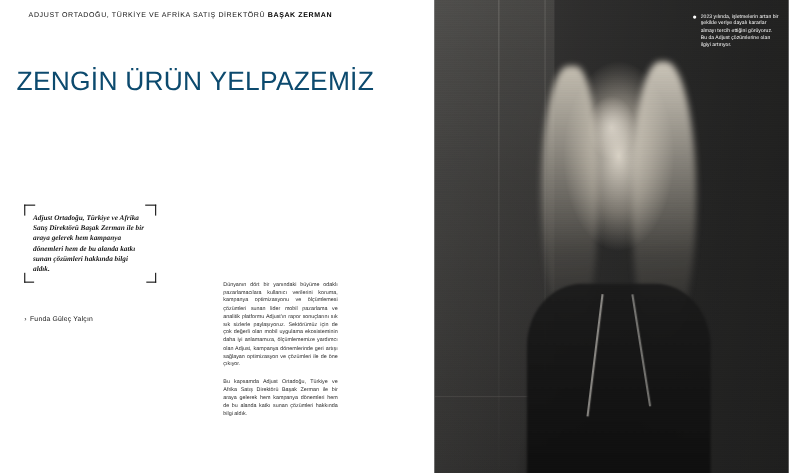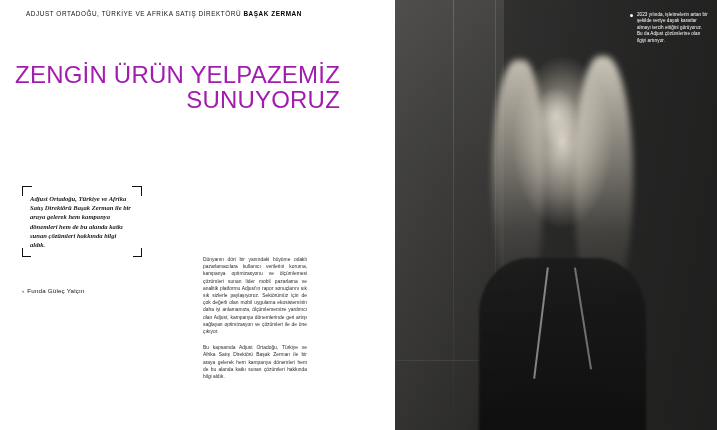--- a/index.html
+++ b/index.html
@@ -39,21 +39,21 @@
   .headline {
     position:absolute;
     left:0; top:62px;
     width:340px;
     text-align:right;
     font-family:"Liberation Sans", sans-serif;
     font-weight:300;
     font-size:24px;
     line-height:25px;
     letter-spacing:0.2px;
-    color:#a21caf;
+    color:#0c4a6e;
     text-transform:uppercase;
   }
   .headline span { display:block; }
 
   
   .quote-wrap {
     position:absolute;
     left:22px; top:186px;
     width:120px;
     padding:8px 10px 8px 8px;
@@ -217,21 +217,20 @@
 <body>
 
 <div class="page">
 
   <div class="left">
 
     <div class="eyebrow"><span>ADJUST ORTADOĞU, TÜRKİYE VE AFRİKA SATIŞ DİREKTÖRÜ </span><b>BAŞAK ZERMAN</b></div>
 
     <div class="headline">
       <span>ZENGİN ÜRÜN YELPAZEMİZ</span>
-      <span>SUNUYORUZ</span>
     </div>
 
     <div class="quote-wrap">
       <span class="br-bl"></span>
       <span class="br-br"></span>
       <div class="quote-text">Adjust Ortadoğu, Türkiye ve Afrika Satış Direktörü Başak Zerman ile bir araya gelerek hem kampanya dönemleri hem de bu alanda katkı sunan çözümleri hakkında bilgi aldık.</div>
     </div>
 
     <div class="byline"><span class="arrow">›</span><span>Funda Güleç Yalçın</span></div>
 

